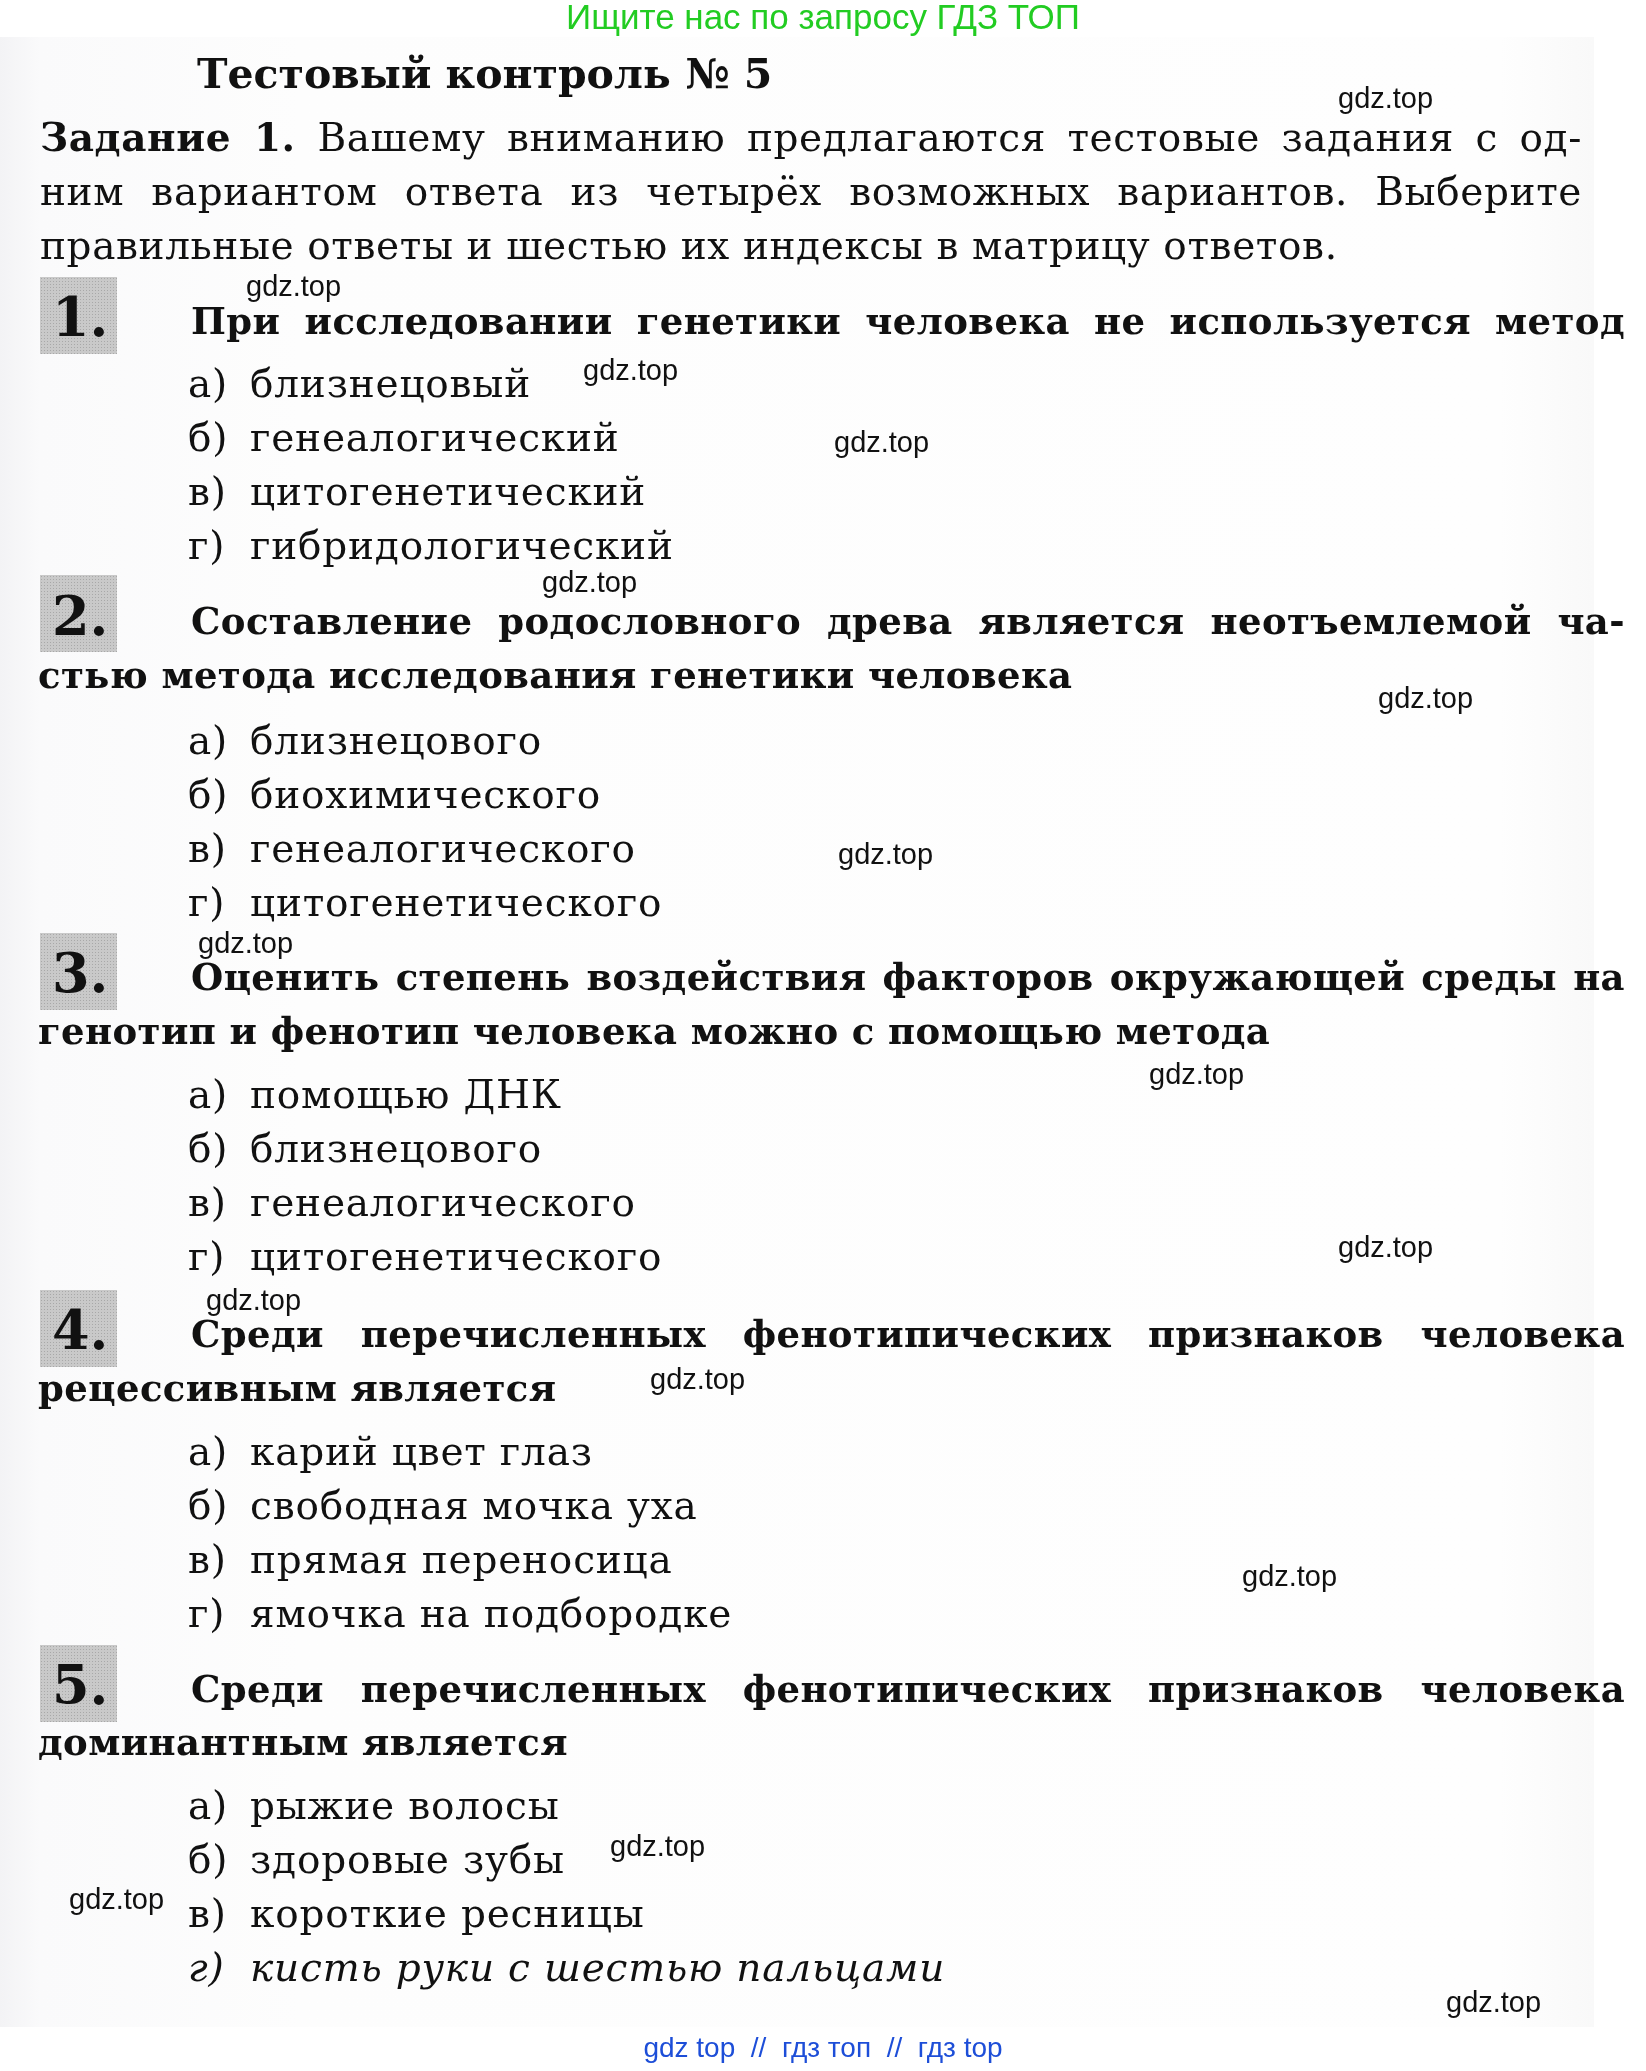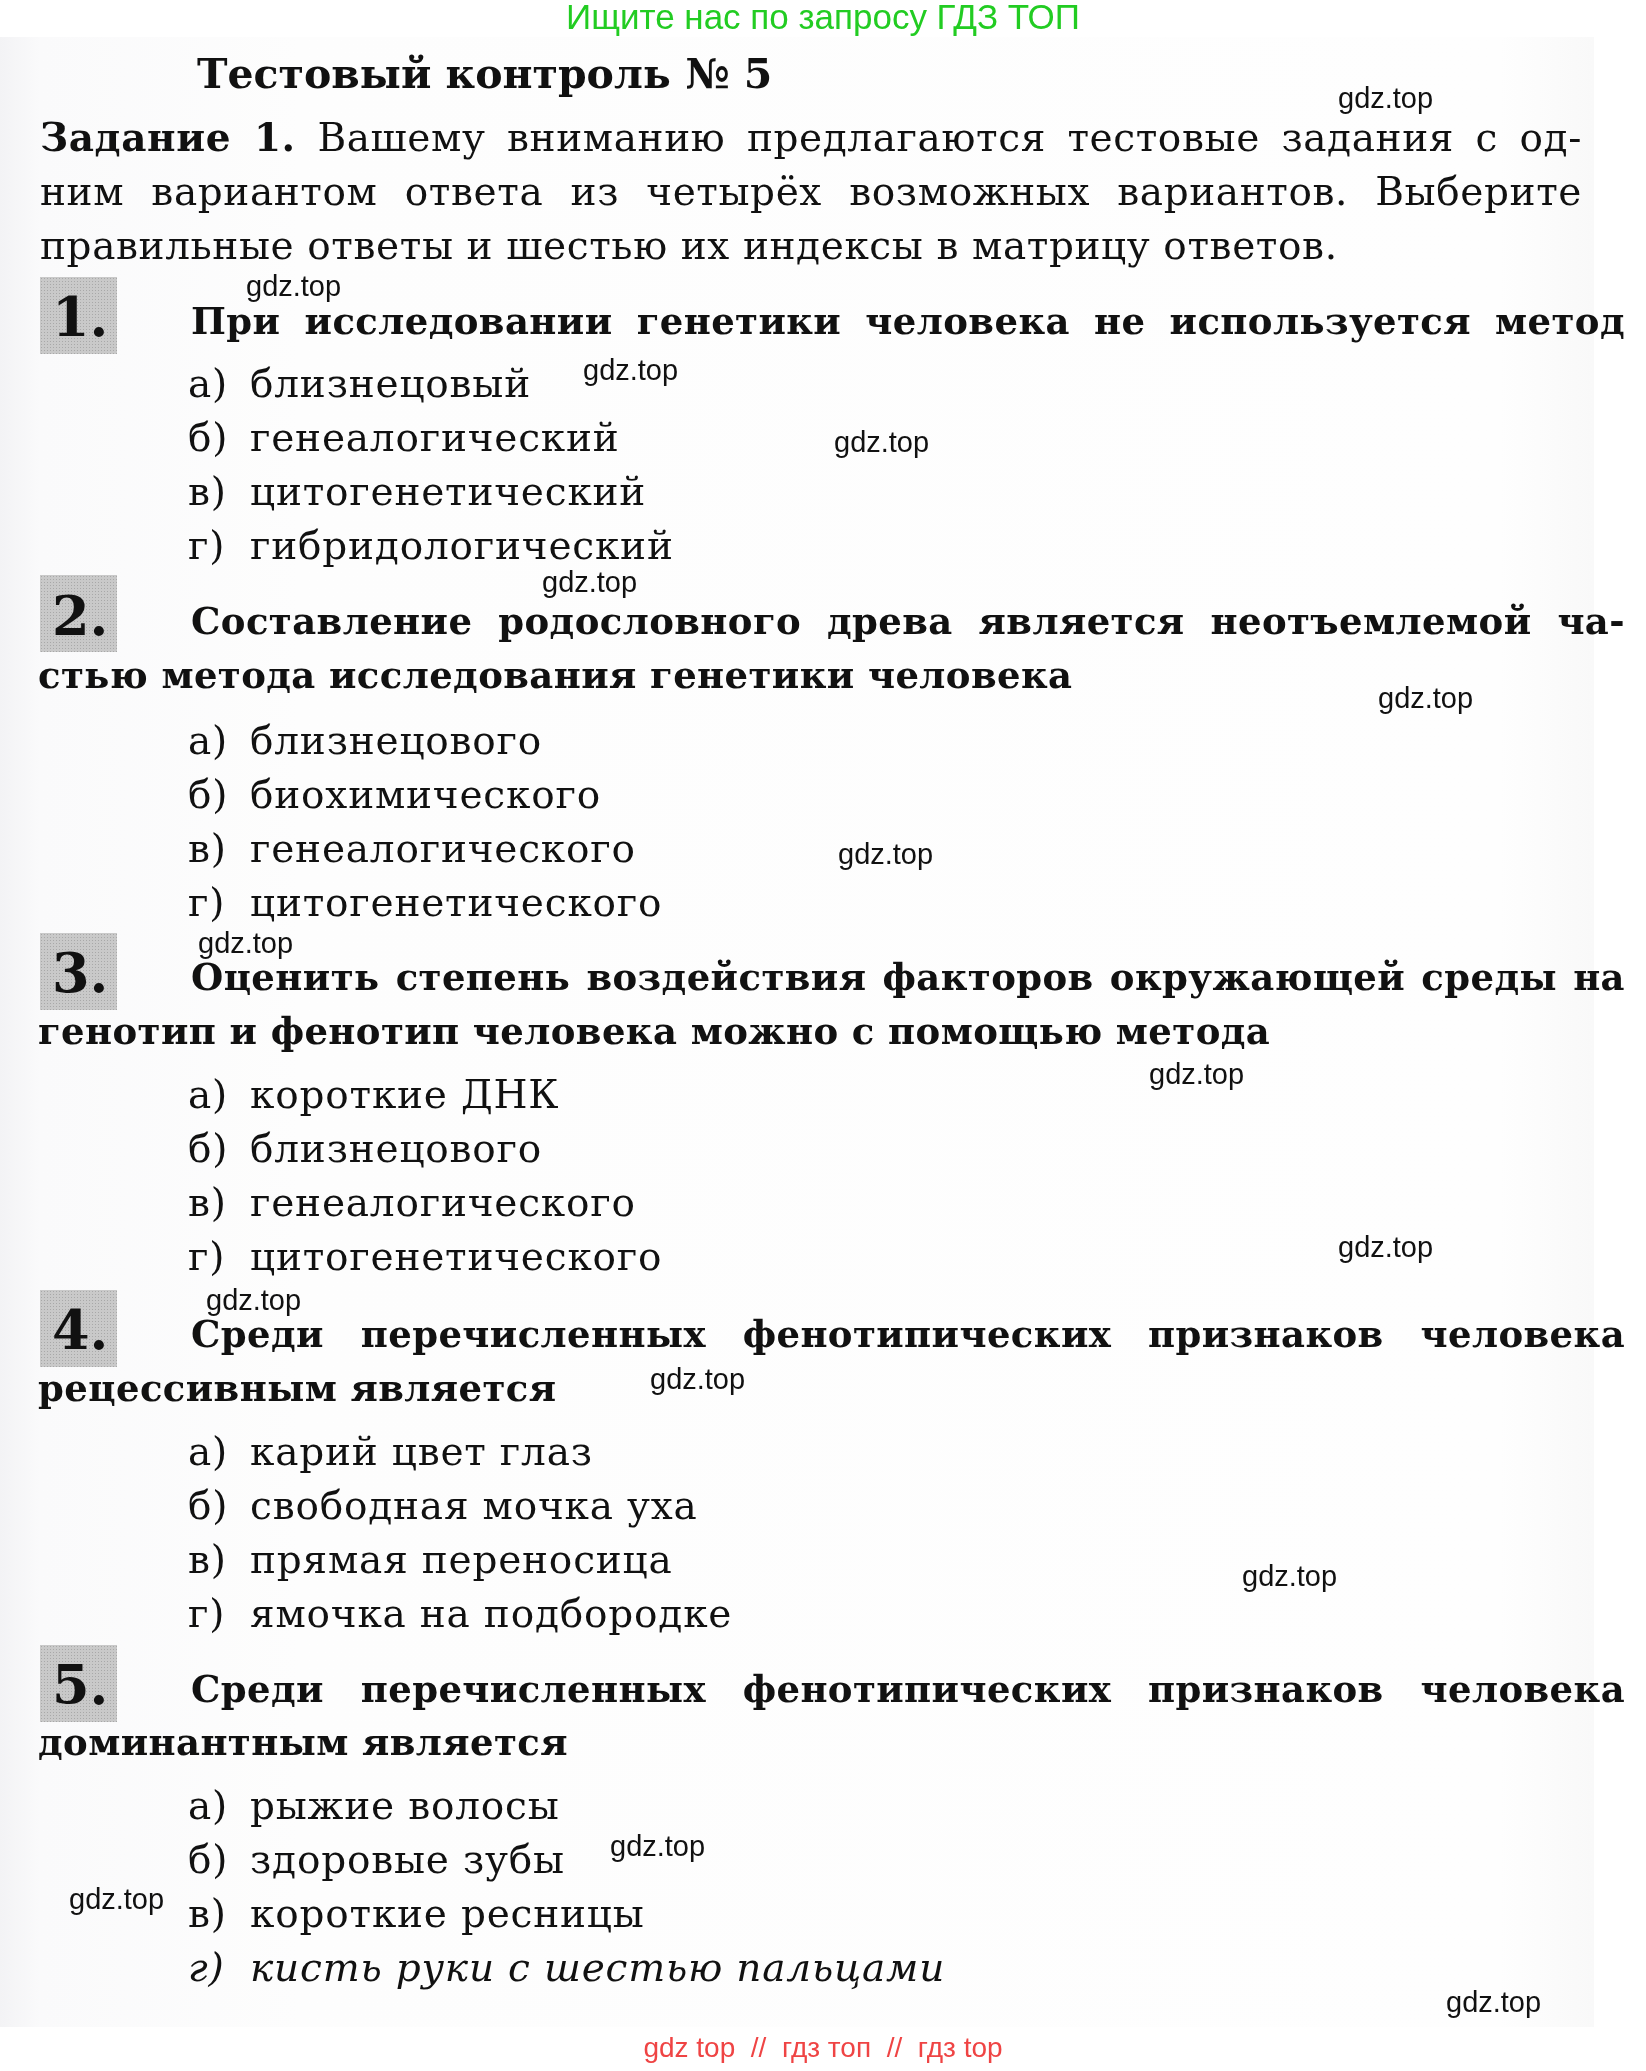--- a/index.html
+++ b/index.html
@@ -63,21 +63,21 @@
       position: absolute;
       font-family: "Liberation Sans", "DejaVu Sans", sans-serif;
       font-size: 29px; line-height: 1; color: #111111;
       white-space: nowrap;
     }
     .footer {
       position: absolute; left: 0; top: 2030px; width: 1646px;
       text-align: center;
       font-family: "Liberation Sans", "DejaVu Sans", sans-serif;
       font-size: 28px; line-height: 36px;
-      color: #ef4444;
+      color: #1d4ed8;
       white-space: pre;
     }
   </style>
 </head>
 <body>
 
 <div class="top-banner">Ищите нас по запросу ГДЗ ТОП</div>
 
 <div class="page-scan"></div>
 
@@ -109,21 +109,21 @@
   <div class="line opt" style="top:775px;"><span class="letter">б)</span><span>биохимического</span></div>
   <div class="line opt" style="top:829px;"><span class="letter">в)</span><span>генеалогического</span></div>
   <div class="line opt" style="top:883px;"><span class="letter">г)</span><span>цитогенетического</span></div>
 </div>
 
 <div>
   <div class="qbox" style="top:933px;"></div>
   <div class="qnum" style="top:946px;">3.</div>
   <div class="line qhead first" style="top:959px;">Оценить степень воздействия факторов окружающей среды на</div>
   <div class="line qhead second" style="top:1013px;">генотип и фенотип человека можно с помощью метода</div>
-  <div class="line opt" style="top:1075px;"><span class="letter">а)</span><span>короткие ДНК</span></div>
+  <div class="line opt" style="top:1075px;"><span class="letter">а)</span><span>помощью ДНК</span></div>
   <div class="line opt" style="top:1129px;"><span class="letter">б)</span><span>близнецового</span></div>
   <div class="line opt" style="top:1183px;"><span class="letter">в)</span><span>генеалогического</span></div>
   <div class="line opt" style="top:1237px;"><span class="letter">г)</span><span>цитогенетического</span></div>
 </div>
 
 <div>
   <div class="qbox" style="top:1290px;"></div>
   <div class="qnum" style="top:1303px;">4.</div>
   <div class="line qhead first" style="top:1316px;">Среди перечисленных фенотипических признаков человека</div>
   <div class="line qhead second" style="top:1370px;">рецессивным является</div>

